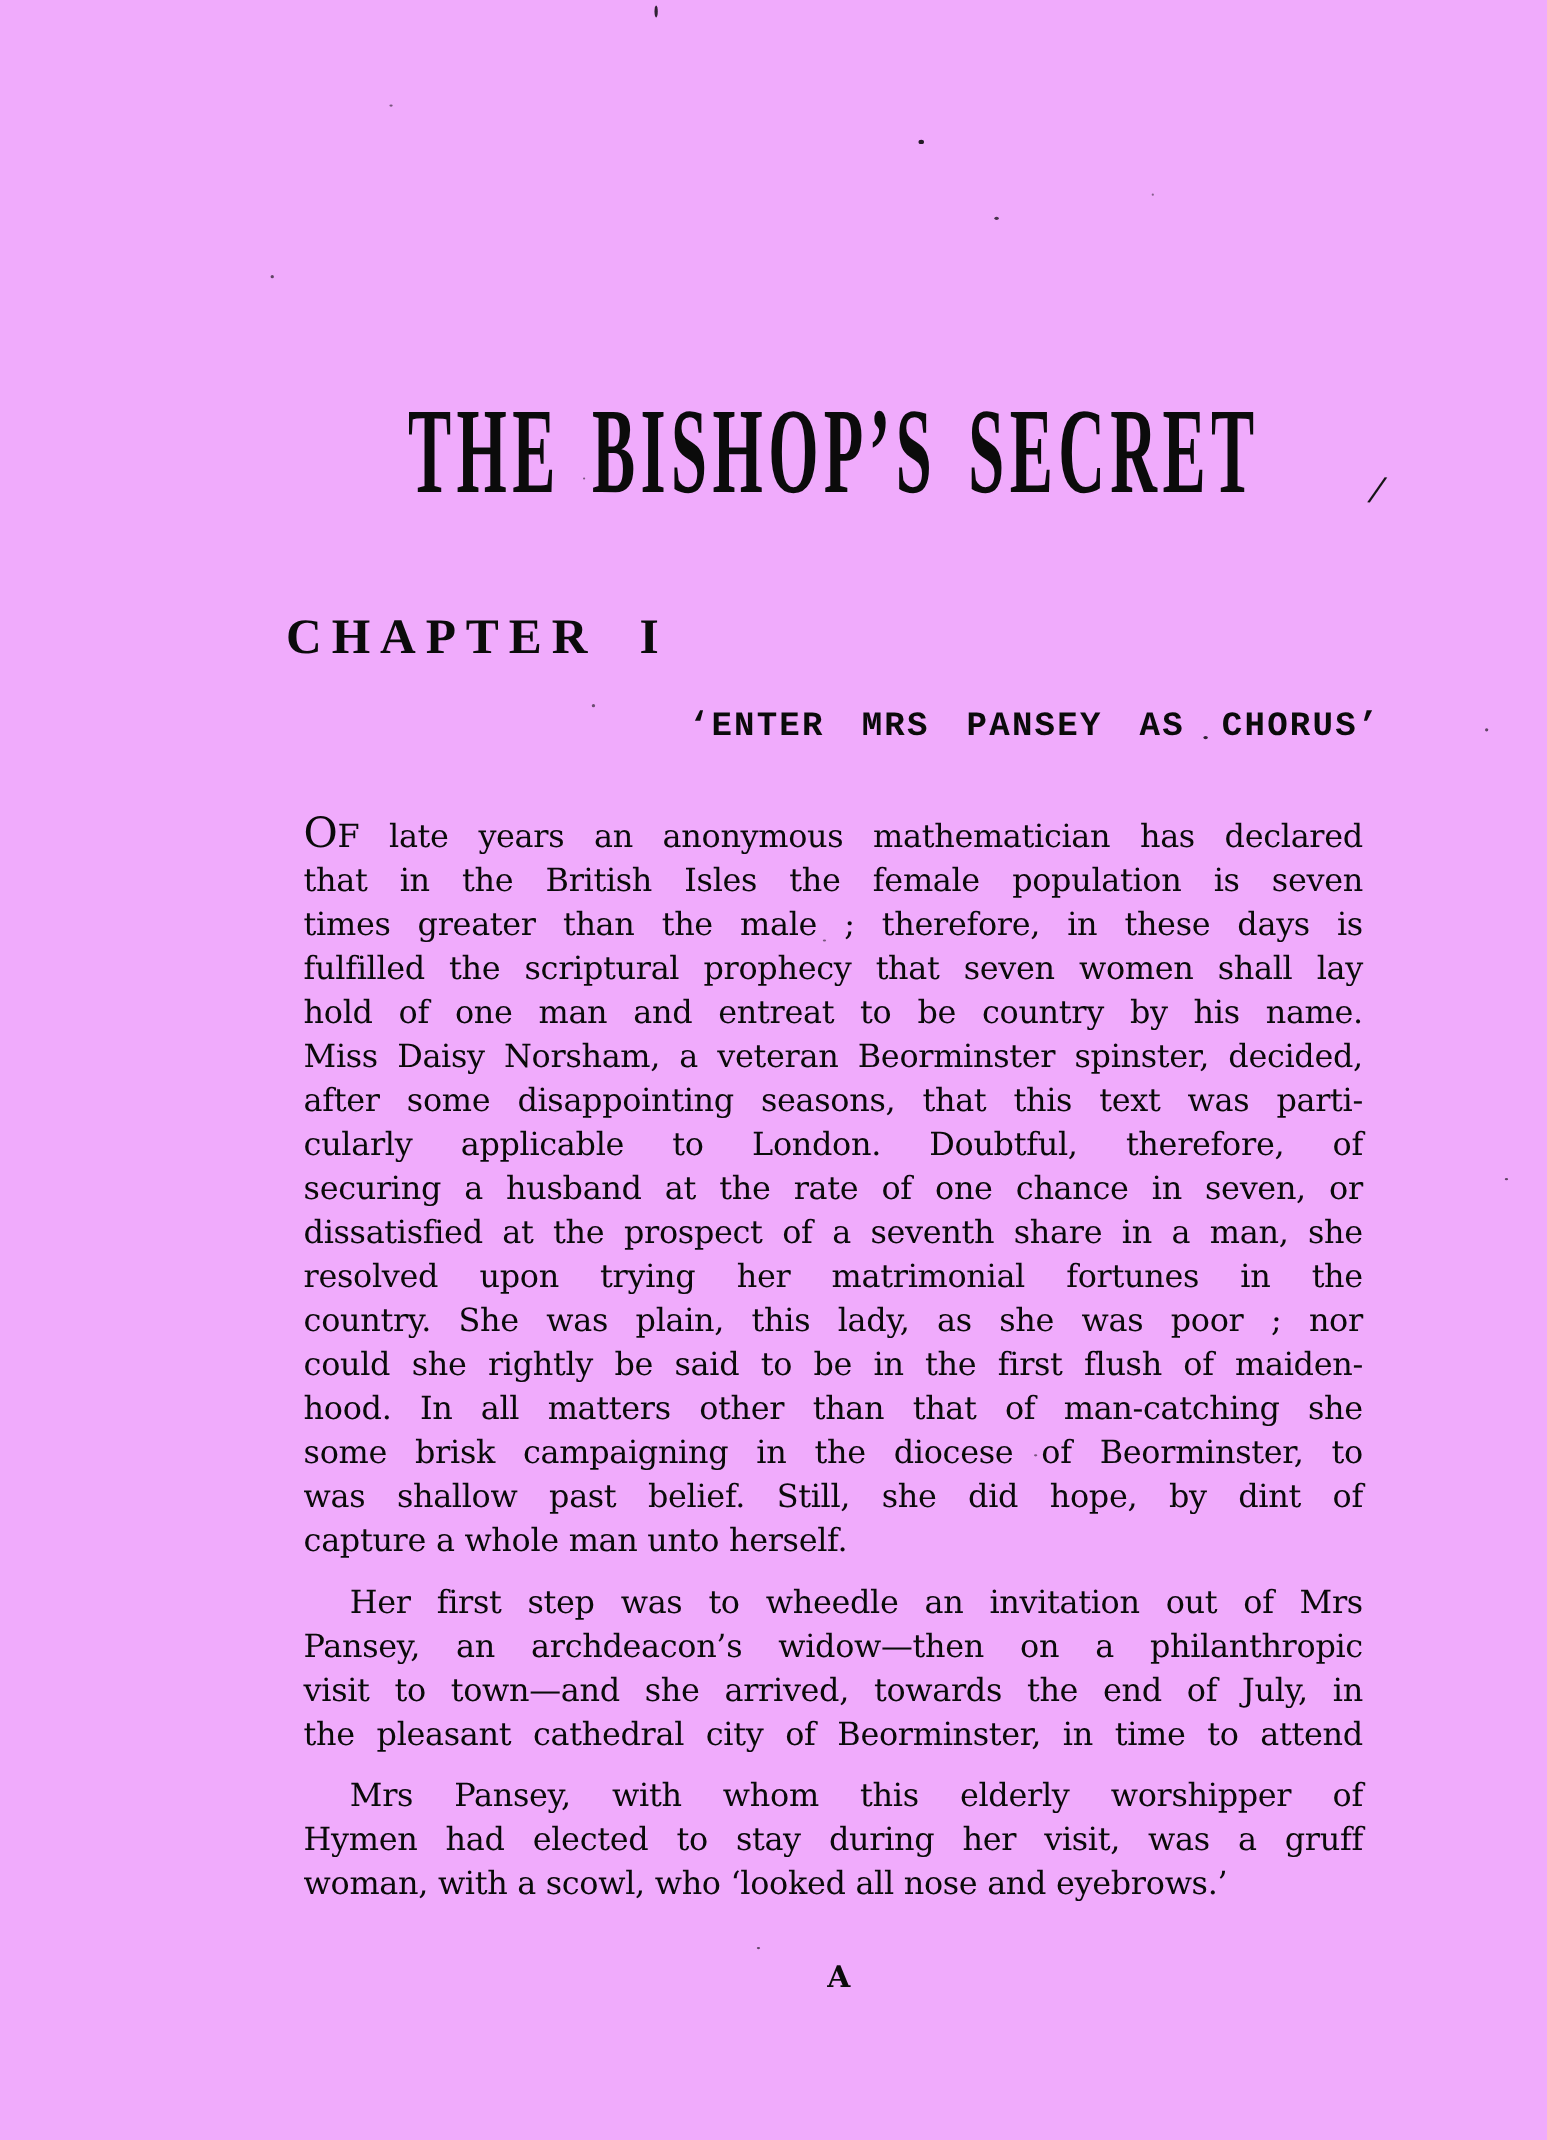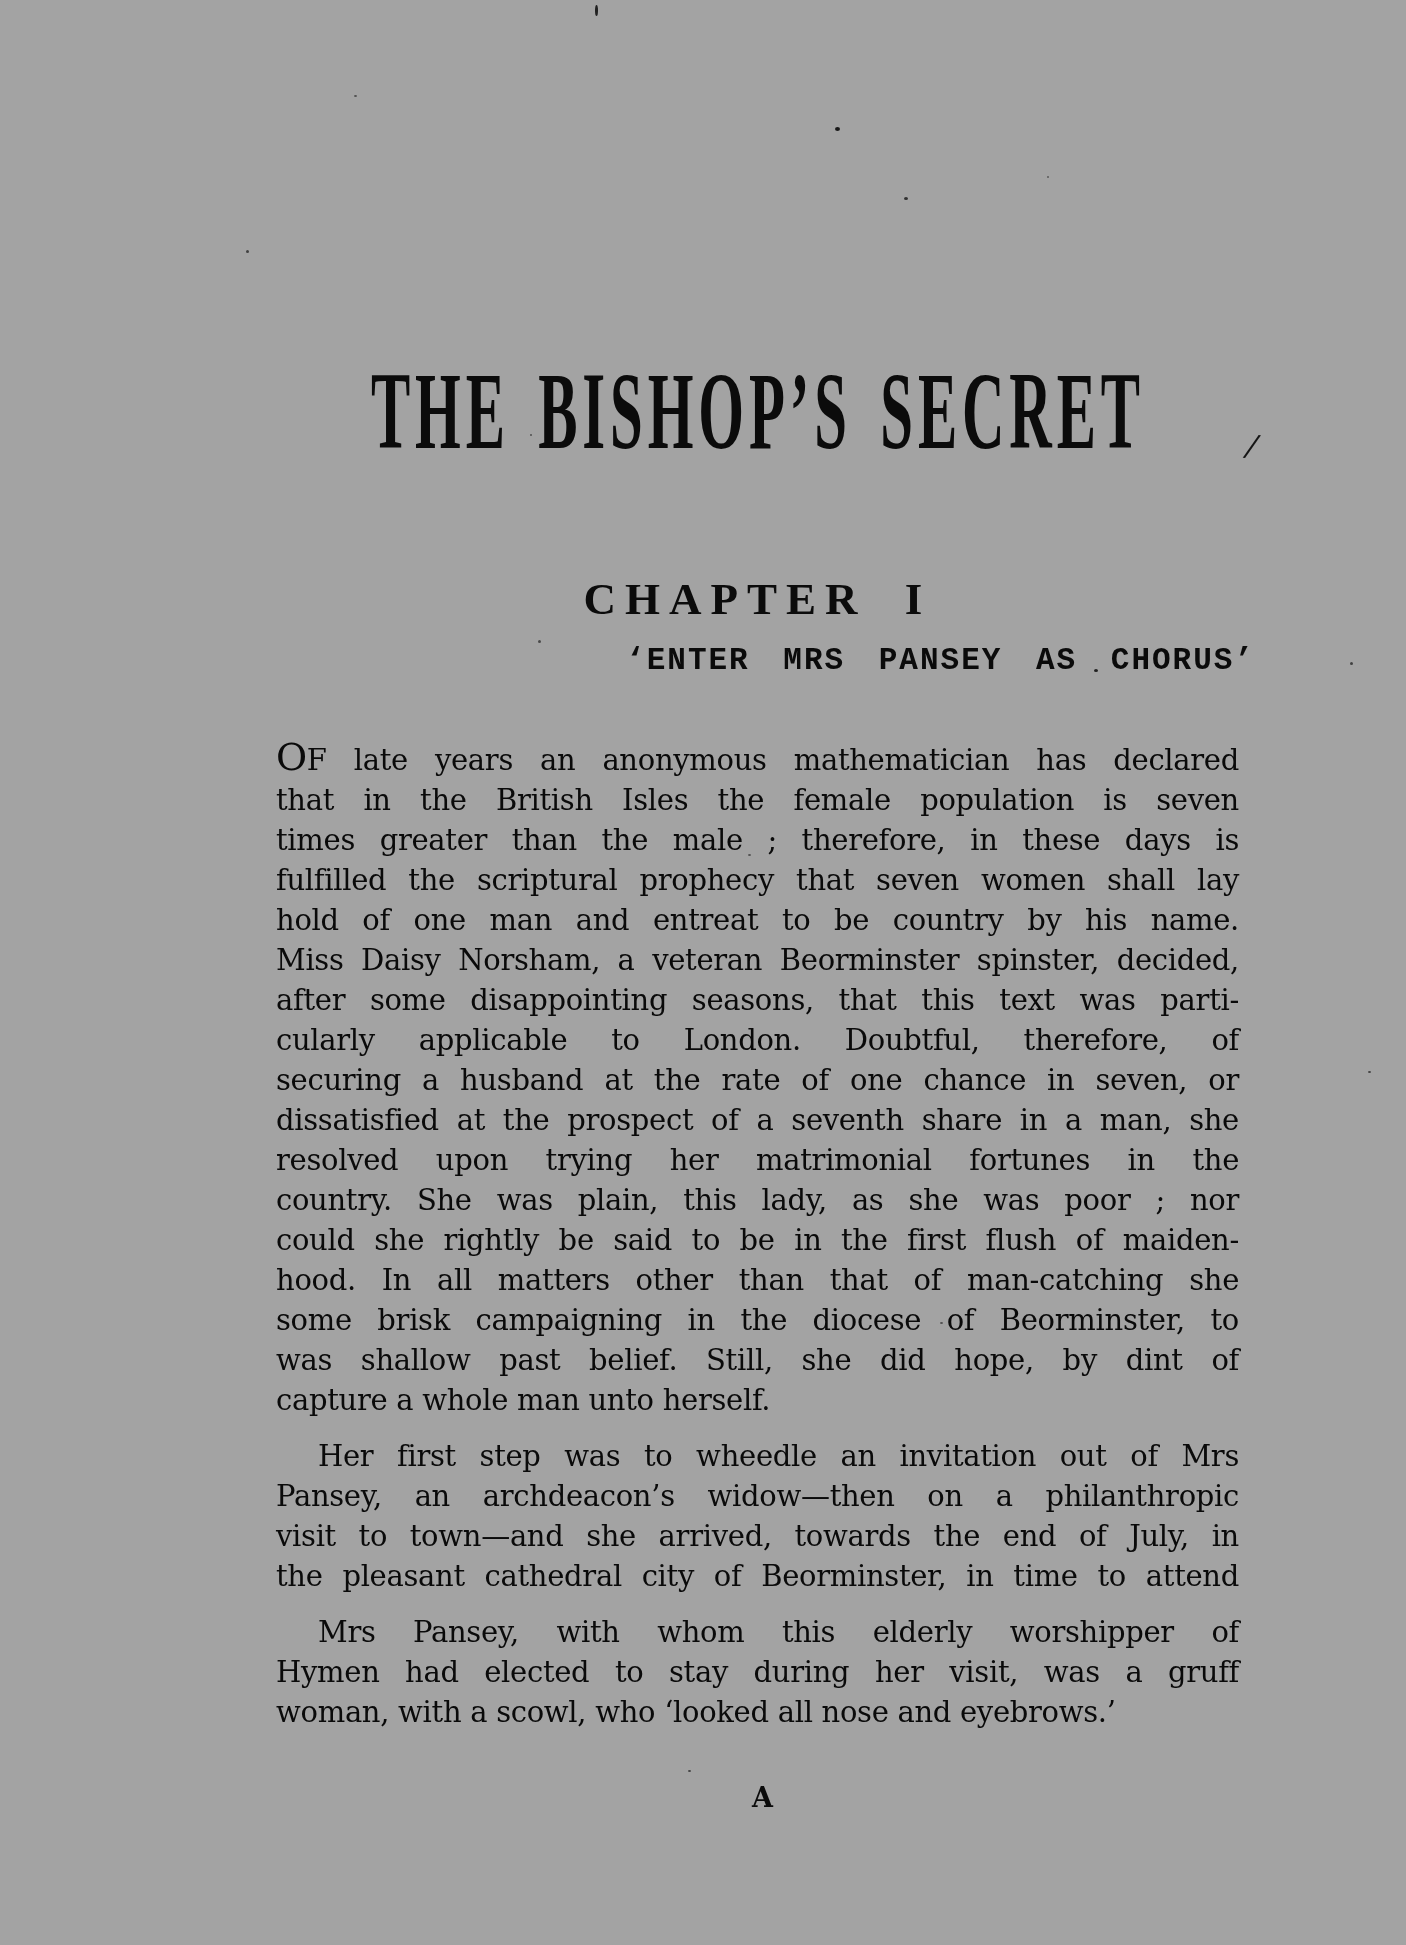--- a/index.html
+++ b/index.html
@@ -4,21 +4,21 @@
 <style>
   html, body {
     margin: 0;
     padding: 0;
     background: #ffffff;
   }
   .page {
     position: relative;
     width: 1406px;
     height: 1945px;
-    background: #a3a3a3;
+    background: #f0abfc;
     overflow: hidden;
     color: #0b0b0b;
     font-family: "DejaVu Serif", serif;
   }
 
   
   .title {
     position: absolute;
     top: 355px;
     left: 260px;
@@ -45,25 +45,25 @@
     top: 428px;
     font-size: 30px;
     font-style: italic;
     transform: rotate(8deg);
     color: #151515;
   }
 
   
   .chapter {
     position: absolute;
-    top: 577px;
+    top: 557px;
     left: 260px;
     width: 995px;
     margin: 0;
-    text-align: center;
+    text-align: left;
     font-family: "Liberation Serif", serif;
     font-weight: 700;
     font-size: 45px;
     line-height: 1;
     letter-spacing: 9px;
     word-spacing: 18px;
     white-space: nowrap;
   }
 
   .subtitle {

